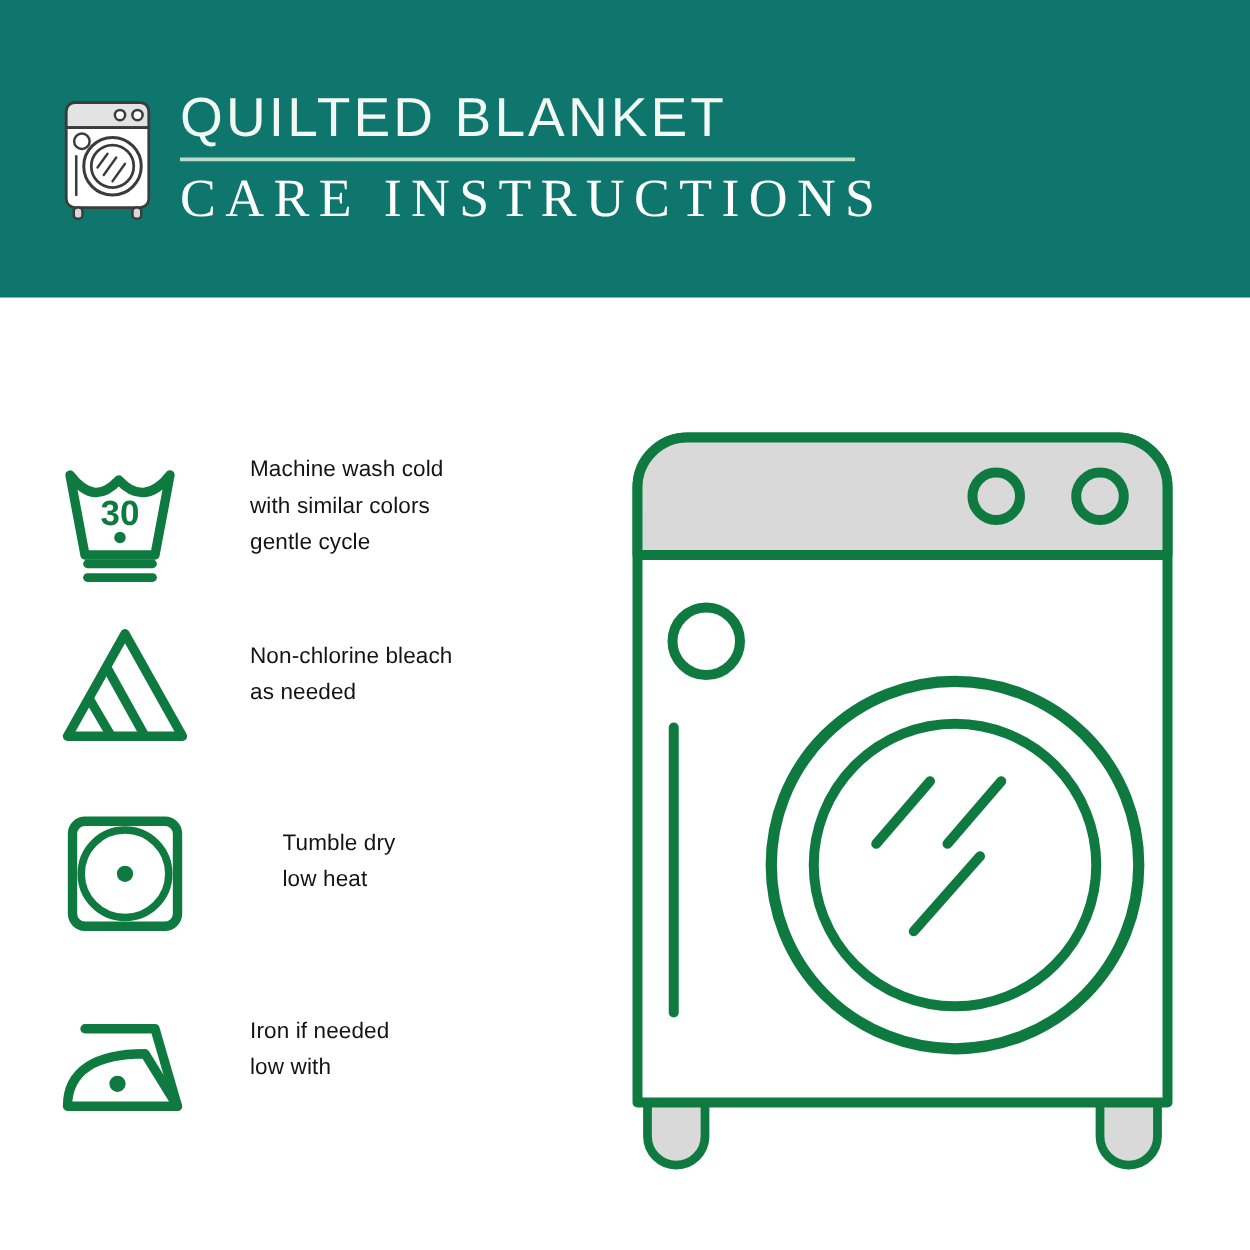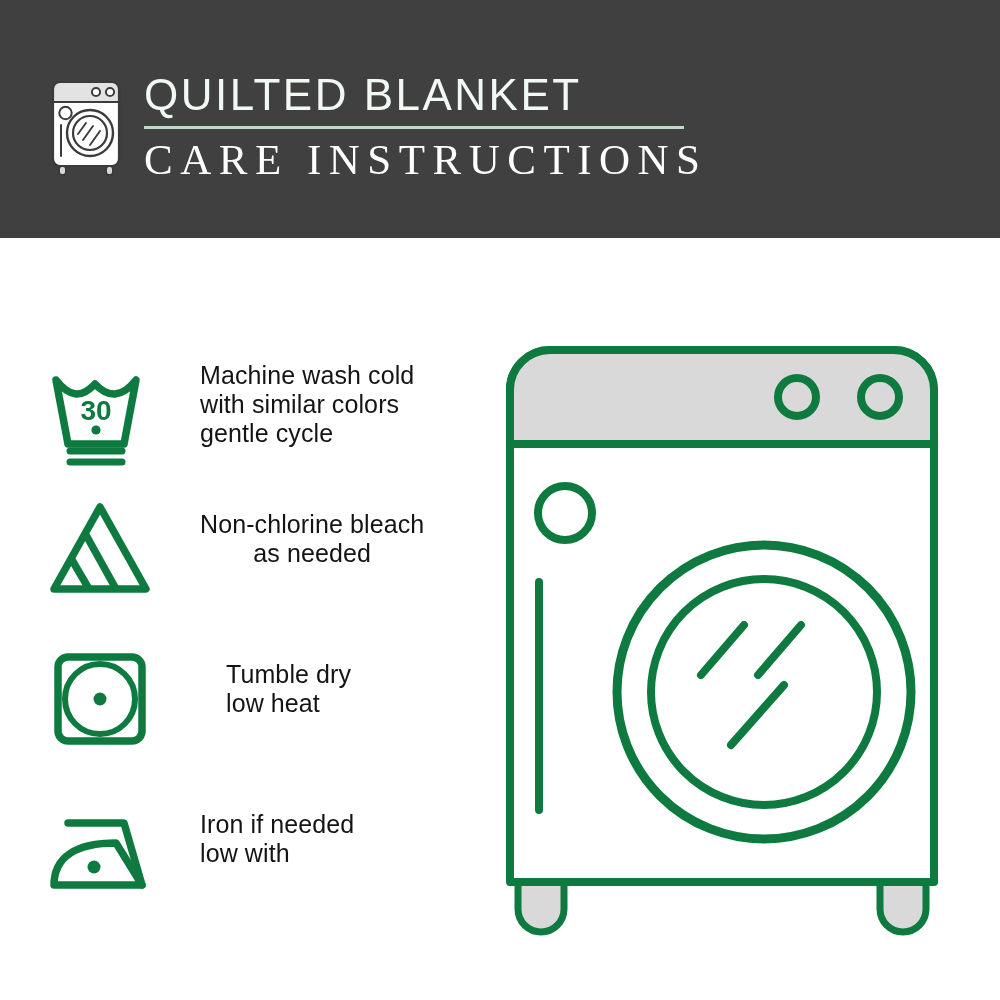--- a/index.html
+++ b/index.html
@@ -18,21 +18,21 @@
     overflow: hidden;
   }
 
   
   #header-band {
     position: absolute;
     left: 0;
     top: 0;
     width: 1000px;
     height: 238px;
-    background: #404040;
+    background: #0f766e;
   }
   #header-logo {
     position: absolute;
     left: 45px;
     top: 72px;
     width: 92px;
     height: 104px;
   }
   #header-text-block {
     position: absolute;
@@ -83,32 +83,32 @@
     position: absolute;
     left: 48px;
     top: 12px;
     width: 112px;
     height: 112px;
   }
   .care-text {
     position: absolute;
     left: 200px;
     font-family: "Liberation Sans", sans-serif;
-    font-size: 25px;
+    font-size: 18px;
     font-weight: 400;
     color: #141414;
     line-height: 29px;
     letter-spacing: 0.1px;
     white-space: pre-line;
   }
 
   #care-row-0 { top: 108px; }
   #care-row-0 .care-text { top: 15px; }
   #care-row-1 { top: 245px; }
-  #care-row-1 .care-text { top: 27px; text-align: center; }
+  #care-row-1 .care-text { top: 27px; }
   #care-row-2 { top: 395px; }
   #care-row-2 .care-text { top: 27px; margin-left: 26px; }
   #care-row-3 { top: 545px; }
   #care-row-3 .care-text { top: 27px; }
 
   
   #washer-illustration {
     position: absolute;
     left: 488px;
     top: 330px;

